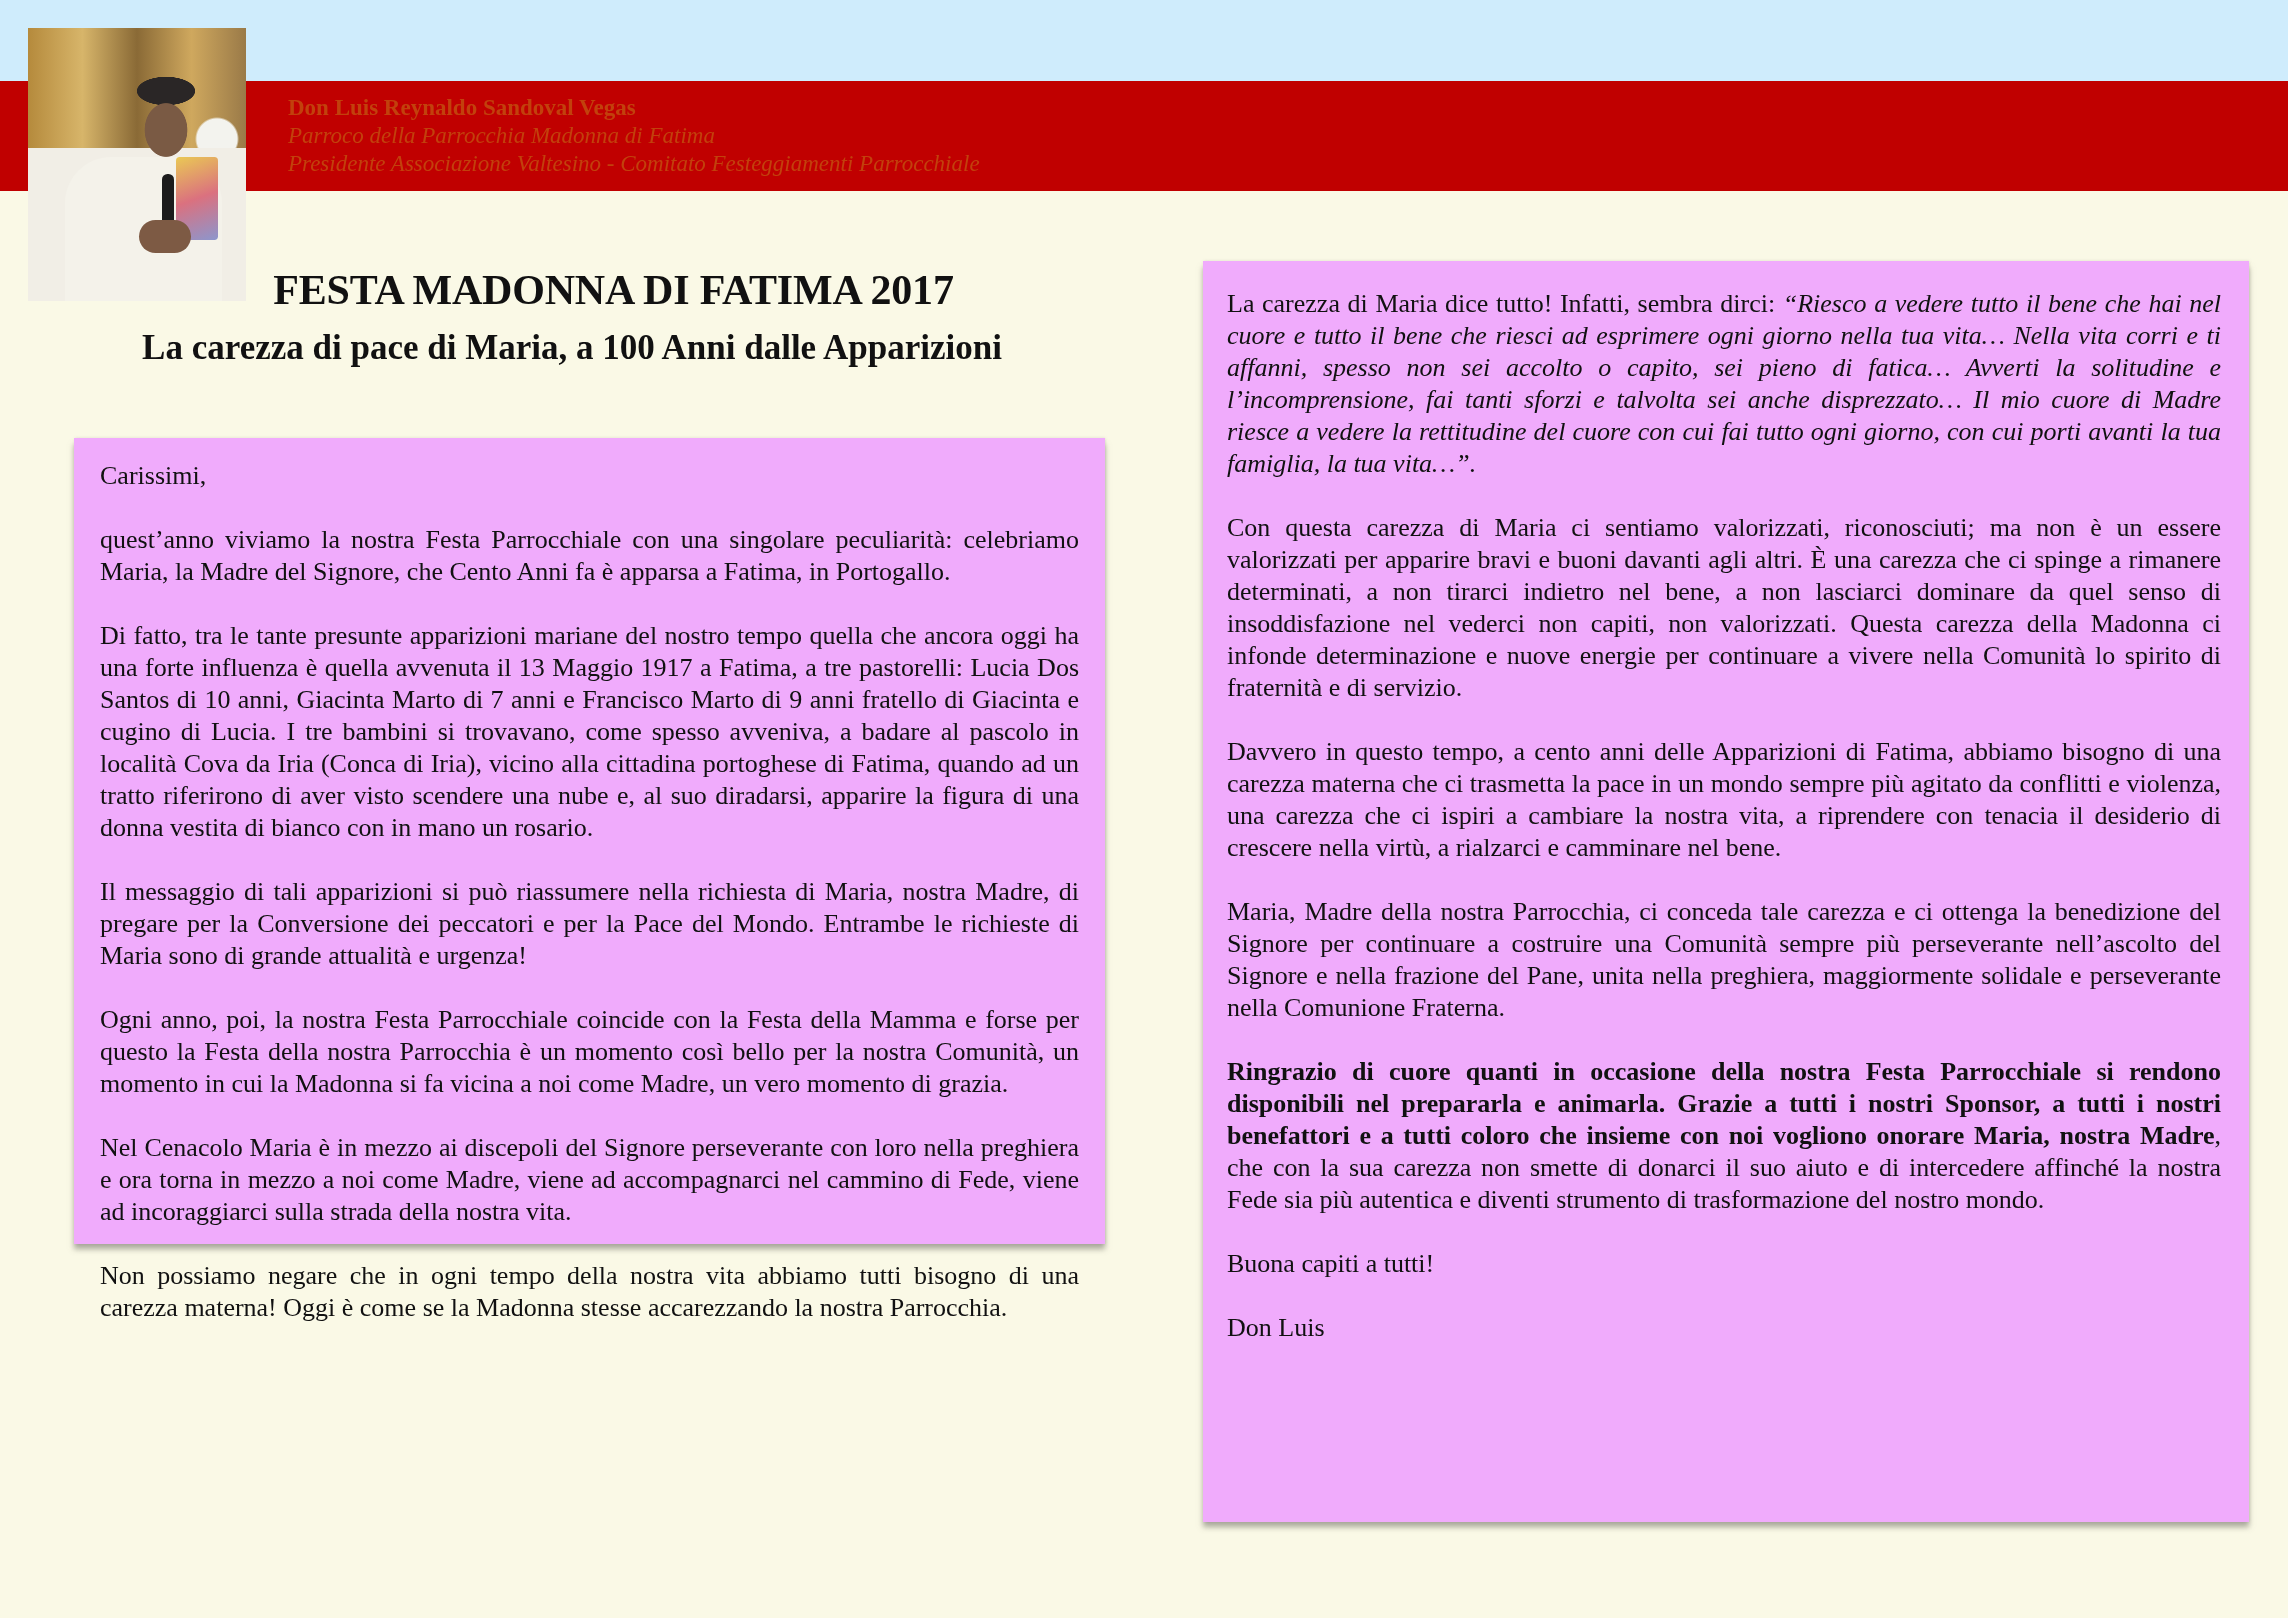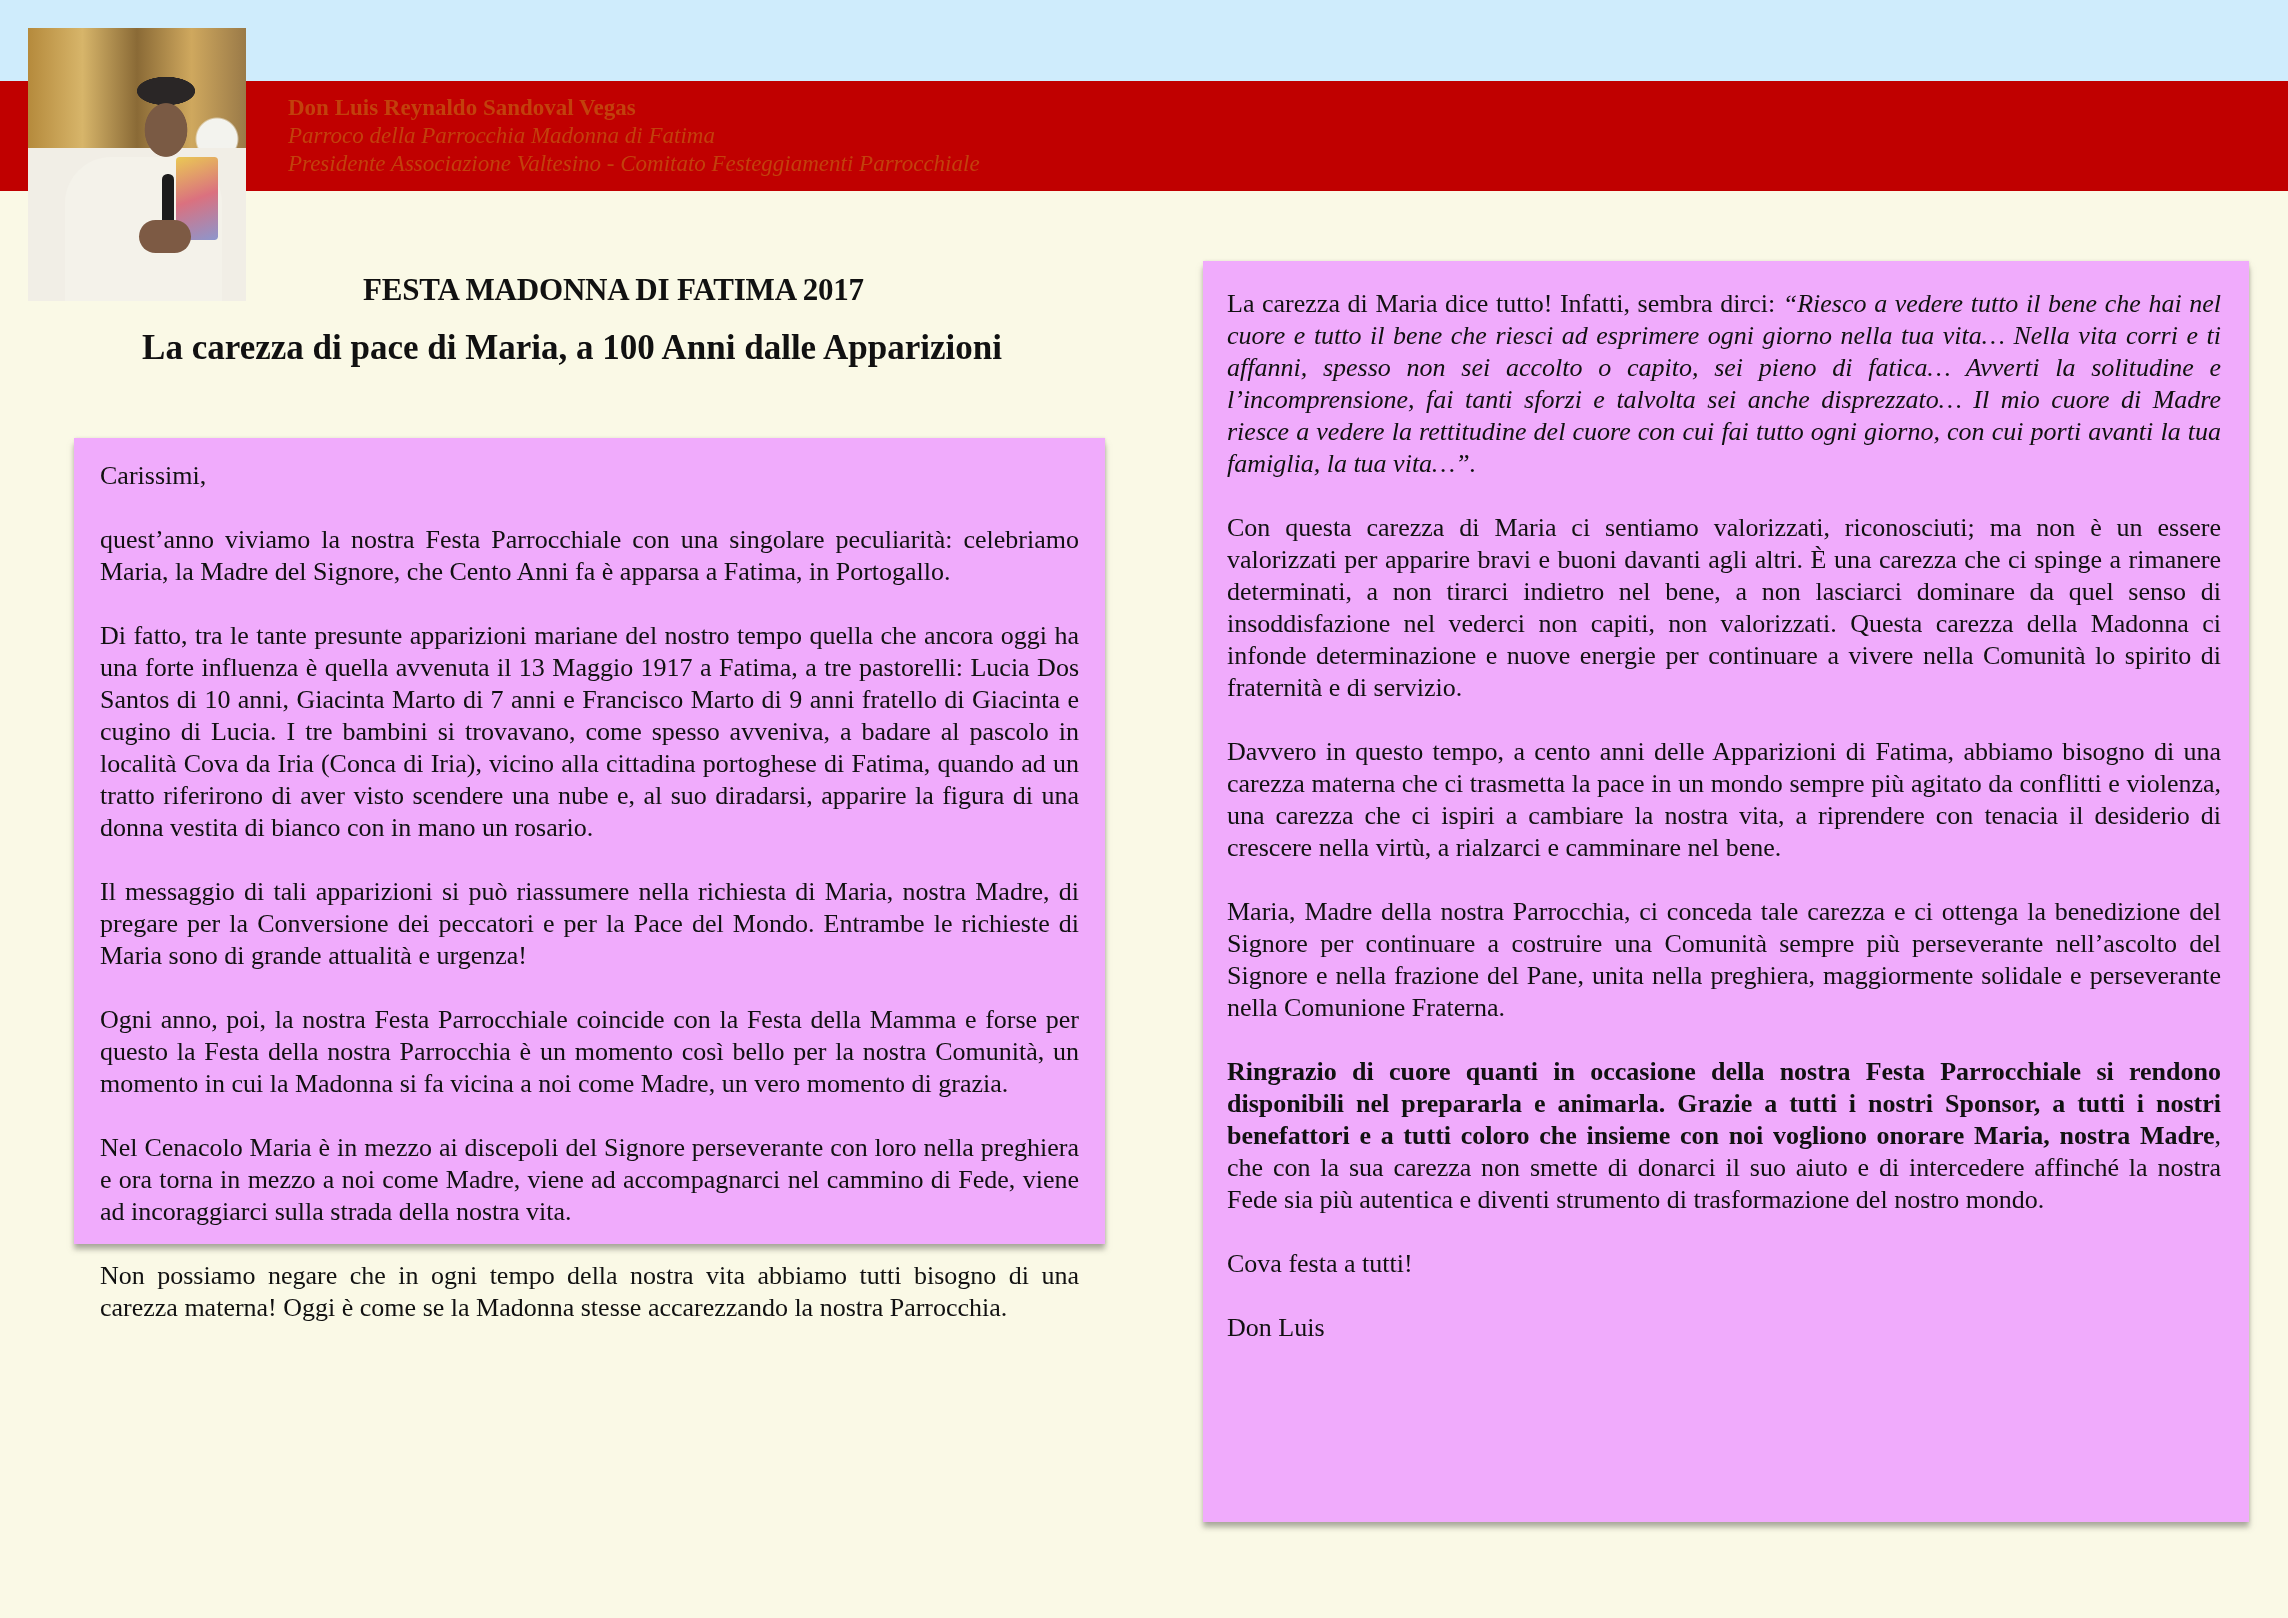--- a/index.html
+++ b/index.html
@@ -24,21 +24,21 @@
   .photo .stole { position:absolute; left:148px; top:129px; width:42px; height:83px;
     background:linear-gradient(160deg,#e8c23a,#d65a6c 50%,#7a86c8); opacity:.85; border-radius:3.7px; }
   .photo .mic { position:absolute; left:134px; top:146px; width:12px; height:54px; background:#1c1c1c; border-radius:5.5px; }
   .photo .robe { position:absolute; left:37px; top:129px; width:157px; height:148px;
     background:#f4f2ea; border-radius:46px 46px 0 0; }
   .photo .hands { position:absolute; left:111px; top:192px; width:52px; height:33px; background:#7d5a44; border-radius:16.6px; }
   .header-text { position:absolute; left:288px; top:94px; color:#c2410c; line-height:28px; font-size:23px; }
   .header-text .name { font-weight:bold; font-size:23px; }
   .header-text .role { font-style:italic; }
   .title1 { position:absolute; left:0; width:1144px; top:269px; text-align:center;
-    font-size:31px; font-weight:bold; line-height:42px; letter-spacing:-0.2px; }
+    font-size:42px; font-weight:bold; line-height:42px; letter-spacing:-0.2px; }
   .title2 { position:absolute; left:0; width:1144px; top:311px; text-align:center;
     font-size:35px; font-weight:bold; line-height:42px;margin-top:16px; }
   .title1 span { padding-left:83px; }
   .card { position:absolute; background:#f0abfc; box-shadow:0 5.5px 5.5px rgba(110,110,100,.55), 0.9px 0 2.8px rgba(170,170,150,.35); }
   .card-left { left:58px; top:438px; width:1031px; height:806px;margin-left:16px; }
   .card-right { left:1203px; top:261px; width:1046px; height:1261px; }
   .card .body { position:absolute; left:26px; right:26px; top:22px; font-size:26px; line-height:32px; text-align:justify; }
   .card-right .body { left:24px; right:28px; top:27px; }
   .card p { margin:0 0 32px 0; }
   .card p.greet { margin-bottom:32px; }
@@ -80,17 +80,17 @@
   </div>
 </div>
 
 <div class="card card-right">
   <div class="body">
     <p><span>La carezza di Maria dice tutto! Infatti, sembra dirci: </span><span class="it">“Riesco a vedere tutto il bene che hai nel cuore e tutto il bene che riesci ad esprimere ogni giorno nella tua vita… Nella vita corri e ti affanni, spesso non sei accolto o capito, sei pieno di fatica… Avverti la solitudine e l’incomprensione, fai tanti sforzi e talvolta sei anche disprezzato… Il mio cuore di Madre riesce a vedere la rettitudine del cuore con cui fai tutto ogni giorno, con cui porti avanti la tua famiglia, la tua vita…”.</span></p>
     <p>Con questa carezza di Maria ci sentiamo valorizzati, riconosciuti; ma non è un essere valorizzati per apparire bravi e buoni davanti agli altri. È una carezza che ci spinge a rimanere determinati, a non tirarci indietro nel bene, a non lasciarci dominare da quel senso di insoddisfazione nel vederci non capiti, non valorizzati. Questa carezza della Madonna ci infonde determinazione e nuove energie per continuare a vivere nella Comunità lo spirito di fraternità e di servizio.</p>
     <p>Davvero in questo tempo, a cento anni delle Apparizioni di Fatima, abbiamo bisogno di una carezza materna che ci trasmetta la pace in un mondo sempre più agitato da conflitti e violenza, una carezza che ci ispiri a cambiare la nostra vita, a riprendere con tenacia il desiderio di crescere nella virtù, a rialzarci e camminare nel bene.</p>
     <p>Maria, Madre della nostra Parrocchia, ci conceda tale carezza e ci ottenga la benedizione del Signore per continuare a costruire una Comunità sempre più perseverante nell’ascolto del Signore e nella frazione del Pane, unita nella preghiera, maggiormente solidale e perseverante nella Comunione Fraterna.</p>
     <p><span class="b">Ringrazio di cuore quanti in occasione della nostra Festa Parrocchiale si rendono disponibili nel prepararla e animarla. Grazie a tutti i nostri Sponsor, a tutti i nostri benefattori e a tutti coloro che insieme con noi vogliono onorare Maria, nostra Madre</span><span>, che con la sua carezza non smette di donarci il suo aiuto e di intercedere affinché la nostra Fede sia più autentica e diventi strumento di trasformazione del nostro mondo.</span></p>
-    <p>Cova festa a tutti!</p>
+    <p>Buona capiti a tutti!</p>
     <p class="sign">Don Luis</p>
   </div>
 </div>
 
 
 </body></html>

